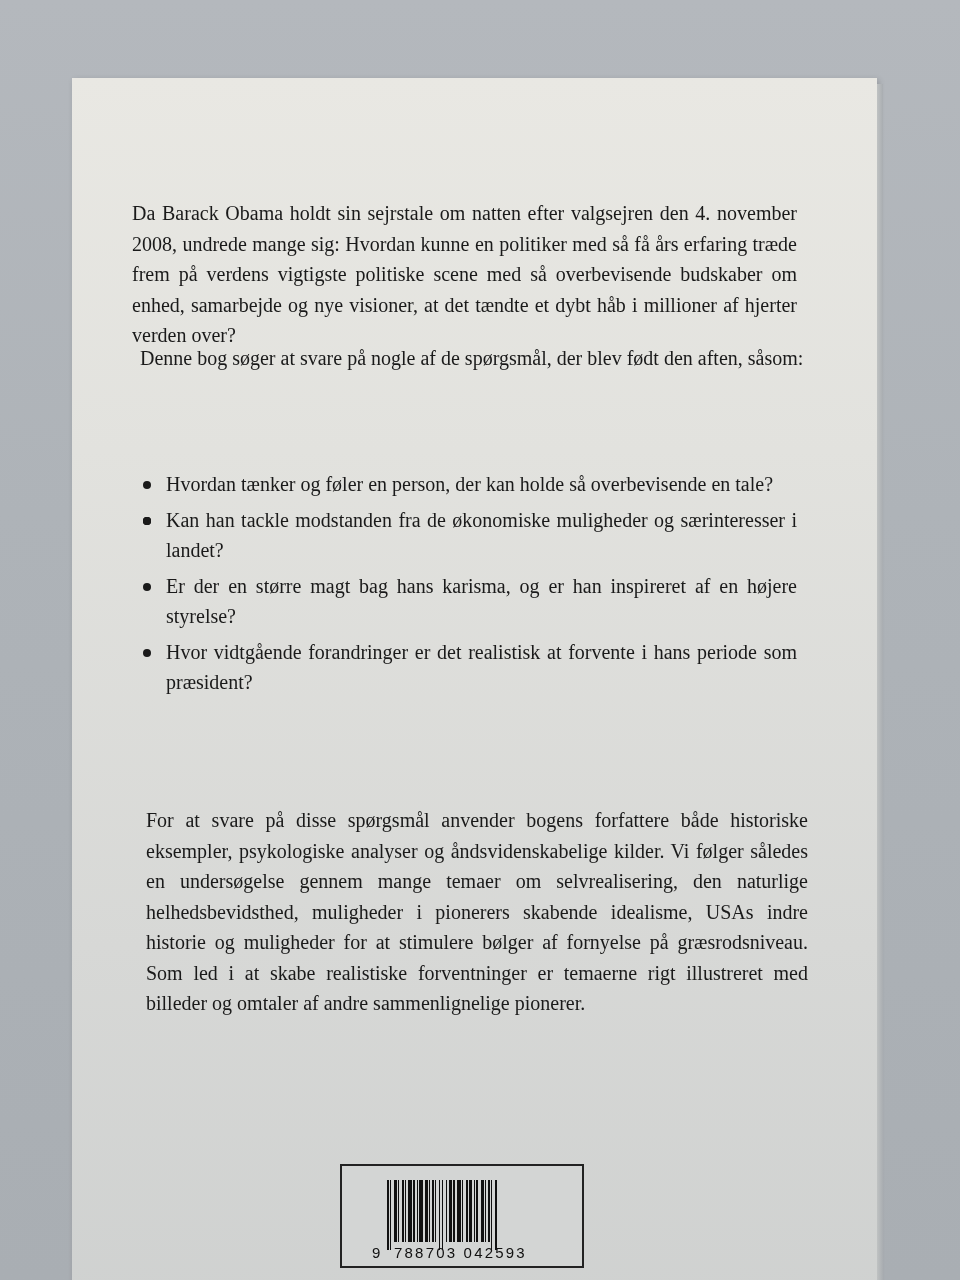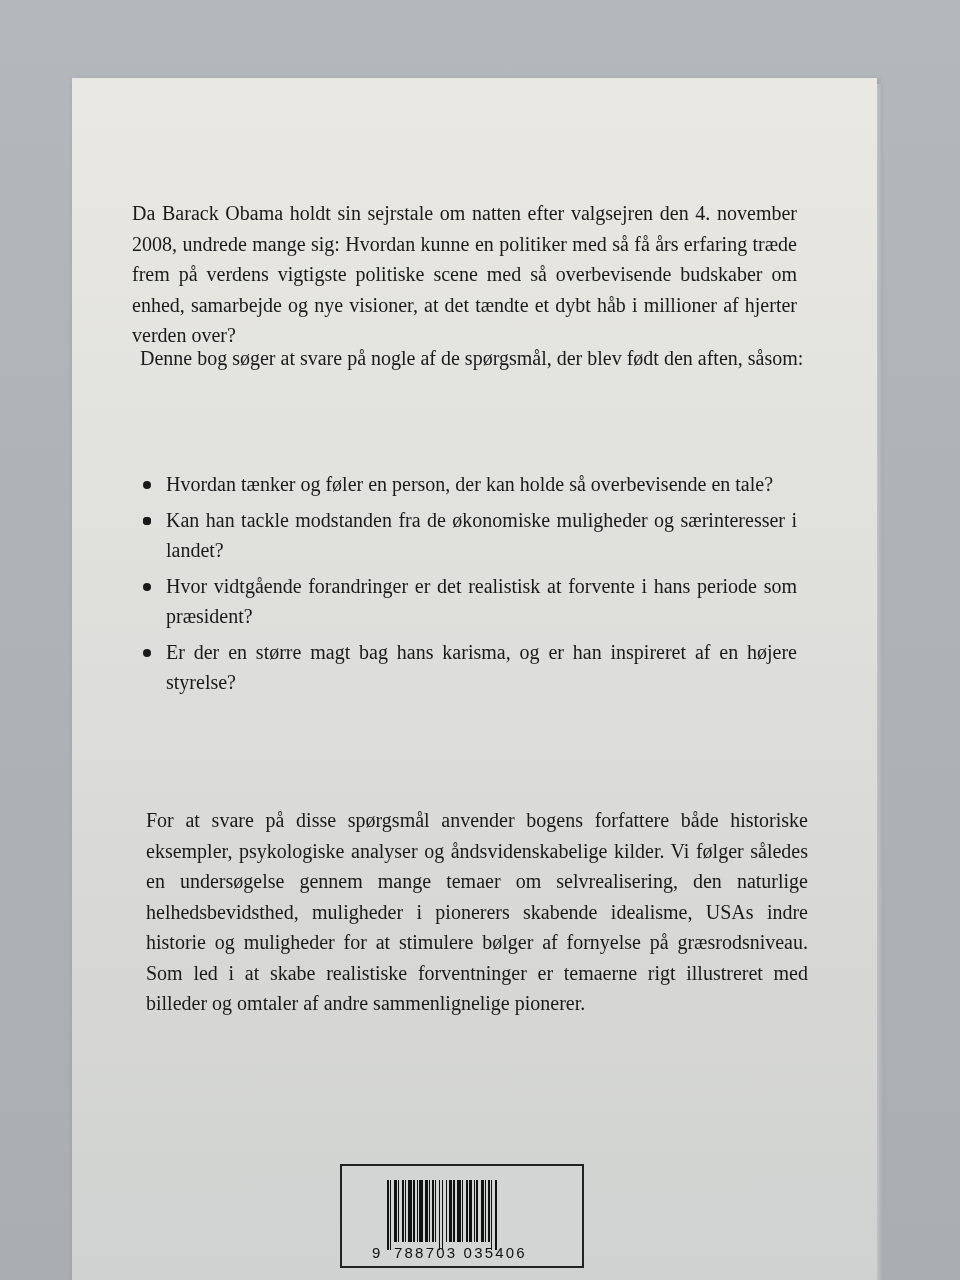--- a/index.html
+++ b/index.html
@@ -53,22 +53,22 @@
 
 <div class="book">
   <p class="text p1" style="margin:0;">Da Barack Obama holdt sin sejrstale om natten efter valgsejren den 4. november 2008, undrede mange sig: Hvordan kunne en politiker med så få års erfaring træde frem på verdens vigtigste politiske scene med så overbevisende budskaber om enhed, samarbejde og nye visioner, at det tændte et dybt håb i millioner af hjerter verden over?</p>
   <p class="text p2" style="margin:8px;">Denne bog søger at svare på nogle af de spørgsmål, der blev født den aften, såsom:</p>
 
   <ul class="text list">
     <li><span class="bullet"></span><span>Hvordan tænker og føler en person, der kan holde så overbevisende en tale?</span></li>
     <li><span class="bullet"></span></li>
     <li><span class="bullet"></span></li>
     <li><span class="bullet"></span><span>Kan han tackle modstanden fra de økonomiske muligheder og særinteresser i landet?</span></li>
+    <li><span class="bullet"></span><span>Er der en større magt bag hans karisma, og er han inspireret af en højere styrelse?</span></li>
     <li><span class="bullet"></span><span>Hvor vidtgående forandringer er det realistisk at forvente i hans periode som præsident?</span></li>
-    <li><span class="bullet"></span><span>Er der en større magt bag hans karisma, og er han inspireret af en højere styrelse?</span></li>
   </ul>
 
   <p class="text p3" style="margin:0;">For at svare på disse spørgsmål anvender bogens forfattere både historiske eksempler, psykologiske analyser og åndsvidenskabelige kilder. Vi følger således en undersøgelse gennem mange temaer om selvrealisering, den naturlige helhedsbevidsthed, muligheder i pionerers skabende idealisme, USAs indre historie og muligheder for at stimulere bølger af fornyelse på græsrodsniveau. Som led i at skabe realistiske forventninger er temaerne rigt illustreret med billeder og omtaler af andre sammenlignelige pionerer.</p>
 
   <div class="barcode-box">
     <div class="bars">
       <i class="g" style="width:2px"></i>
         <i class="g" style="width:1px;margin-right:3px"></i>
       <i style="width:3px"></i>
         <i style="width:1px;margin-right:3px"></i>
@@ -94,16 +94,16 @@
         <i style="width:1px"></i>
       <i style="width:2px;margin-right:3px"></i>
         <i style="width:3px"></i>
         <i style="width:1px;margin-right:2px"></i>
         <i style="width:2px"></i>
       <i class="g" style="width:1px;margin-right:3px"></i>
         <i class="g" style="width:2px"></i>
     </div>
     <div class="digits">
       <span class="first">9</span>
-      <span class="rest">788703 035406</span>
+      <span class="rest">788703 042593</span>
     </div>
   </div>
 </div>
 
 </body></html>

